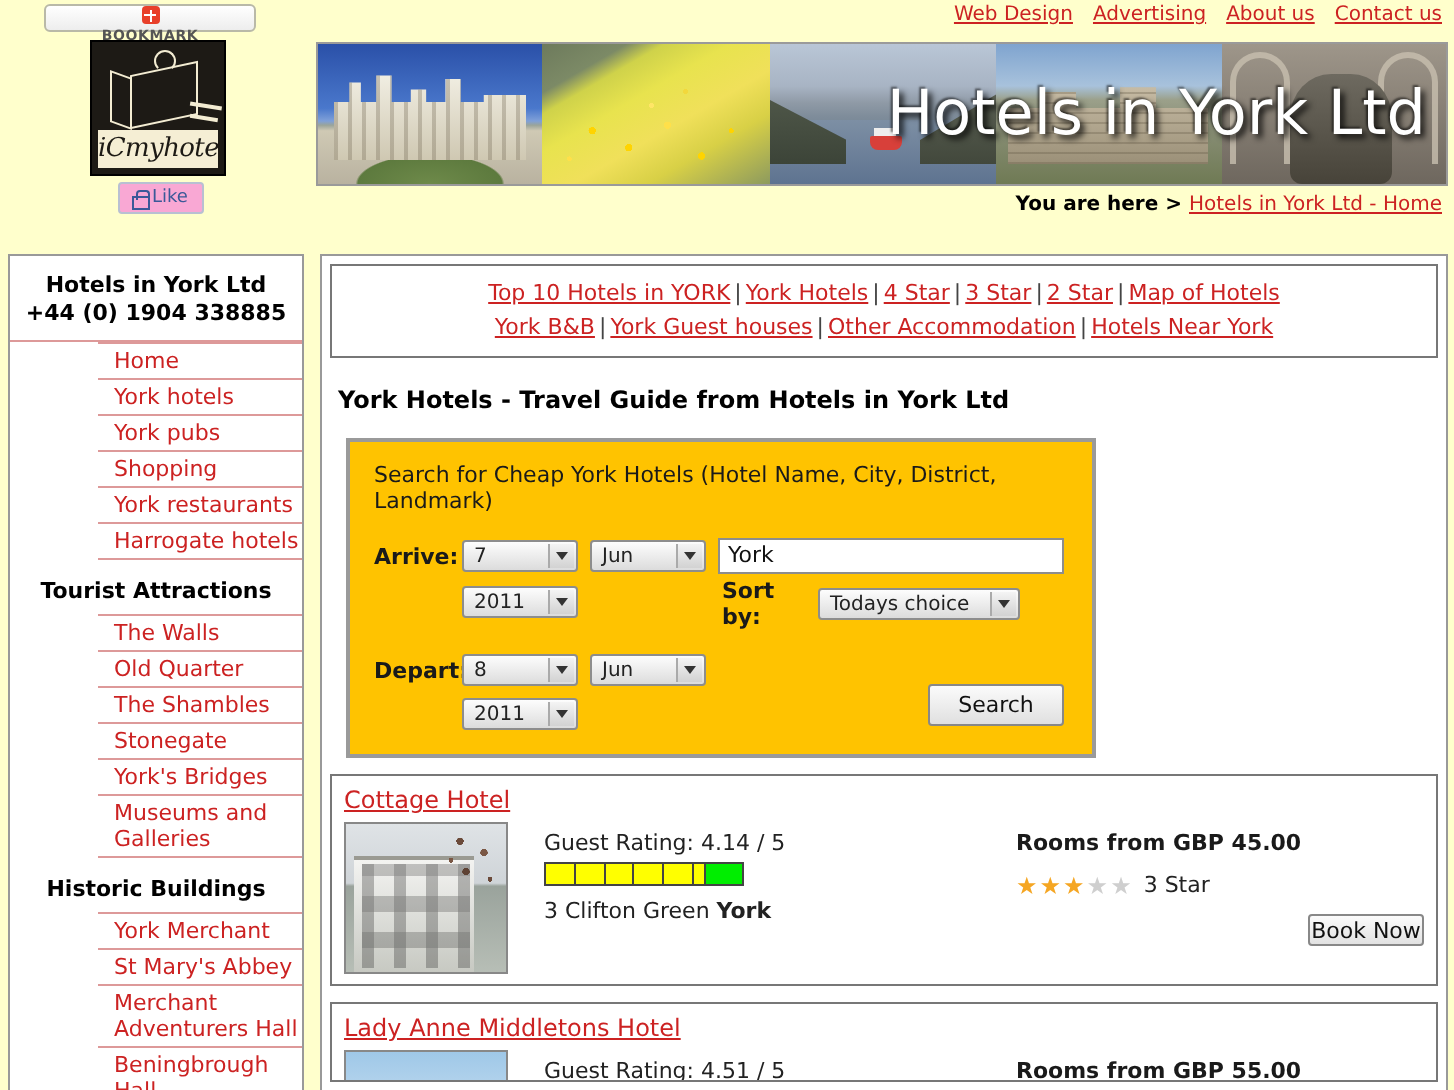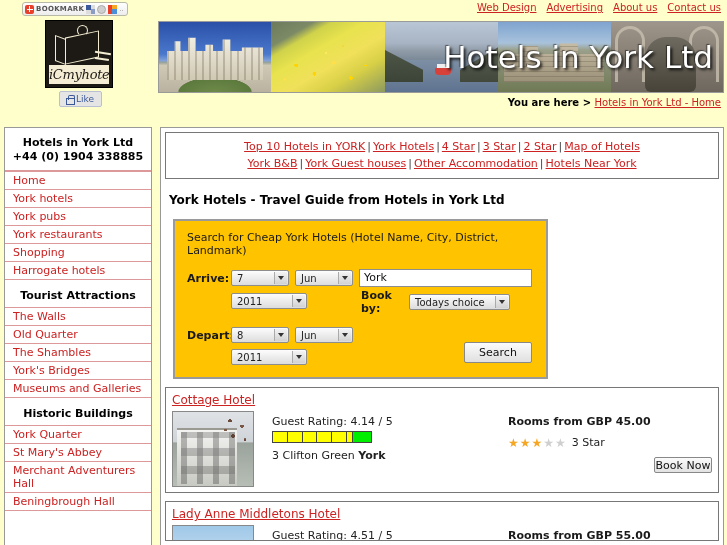--- a/index.html
+++ b/index.html
@@ -23,20 +23,21 @@
     position: absolute;
     left: 22px; top: 2px;
     width: 106px; height: 14px;
     background: linear-gradient(#ffffff,#ededed);
     border: 1px solid #b9b9a8;
     border-radius: 3px;
     display: flex;
     align-items: center;
     padding: 0 2px;
     gap: 2px;
+    flex-direction: column;
   }
   .bm-plus {
     width: 9px; height: 9px;
     background: #e8402a;
     border-radius: 2px;
     position: relative;
     flex: 0 0 auto;
   }
   .bm-plus::before, .bm-plus::after {
     content: "";
@@ -138,21 +139,21 @@
     font-family: "DejaVu Serif", "Liberation Serif", serif;
     font-size: 13px;
     font-style: italic;
     line-height: 19px;
     text-align: center;
     letter-spacing: -0.3px;
   }
   .like-btn {
     margin: 3px auto 0;
     width: 43px; height: 16px;
-    background: #e5e5e5;
+    background: #f9a8d4;
     border: 1px solid #b9c0d2;
     border-radius: 2px;
     display: flex; align-items: center; justify-content: center;
     gap: 2px;
     font-size: 9px;
     color: #3b5998;
   }
   .thumb {
     display: inline-block;
     width: 8px; height: 8px;
@@ -330,20 +331,21 @@
     text-align: center;
     font-weight: bold;
     font-size: 11px;
     padding: 9px 0 5px;
     color: #000;
   }
   .side-list { padding: 0; margin: 0; list-style: none; }
   .side-list li {
     border-top: 1px solid #d99;
     padding: 2px 0 2px 8px;
+    margin-left: 44px;
   }
   .side-list li:last-child { border-bottom: 1px solid #d99; }
   .side-list a {
     color: #cc2222;
     text-decoration: none;
     font-size: 11px;
   }
   .side-sep { height: 1px; background: #d99; margin-top: 6px; }
 
   
@@ -421,21 +423,21 @@
     display: flex; align-items: center; justify-content: center;
   }
   .caret {
     width: 0; height: 0;
     border-left: 3.5px solid transparent;
     border-right: 3.5px solid transparent;
     border-top: 4px solid #333;
   }
   .sel-day   { width: 58px; }
   .sel-mon   { width: 58px; }
-  .sel-year  { width: 76px; }
+  .sel-year  { width: 58px; }
   .textbox {
     height: 18px;
     width: 173px;
     background: #fff;
     border: 1px solid #8d8d8d;
     font-size: 11px;
     color: #111;
     padding-left: 4px;
     line-height: 16px;
     display: flex;
@@ -646,37 +648,38 @@
 
 <div id="sidebar">
   <div class="side-title">Hotels in York Ltd</div>
   <div class="side-title" style="padding-top:0">+44 (0) 1904 338885</div>
   <div class="side-sep"></div>
 
   <ul class="side-list">
     <li><a href="#">Home</a></li>
     <li><a href="#">York hotels</a></li>
     <li><a href="#">York pubs</a></li>
+    <li><a href="#">Shopping</a></li>
     <li><a href="#">York restaurants</a></li>
-    <li><a href="#">Shopping</a></li>
     <li><a href="#">Harrogate hotels</a></li>
   </ul>
 
   <div class="side-head">Tourist Attractions</div>
   <ul class="side-list">
     <li><a href="#">The Walls</a></li>
     <li><a href="#">Old Quarter</a></li>
     <li><a href="#">The Shambles</a></li>
+    <li><a href="#">Stonegate</a></li>
     <li><a href="#">York's Bridges</a></li>
     <li><a href="#">Museums and Galleries</a></li>
   </ul>
 
   <div class="side-head">Historic Buildings</div>
   <ul class="side-list">
-    <li><a href="#">York Quarter</a></li>
+    <li><a href="#">York Merchant</a></li>
     <li><a href="#">St Mary's Abbey</a></li>
     <li><a href="#">Merchant Adventurers Hall</a></li>
     <li><a href="#">Beningbrough Hall</a></li>
   </ul>
 
 </div>
 
 <div id="main">
 
   <div id="quick-links">
@@ -714,21 +717,21 @@
       <span class="flabel"></span>
       <div class="sel sel-year">
         <span>2011</span>
         <span class="arrowbox">
             <span class="caret"></span>
           </span>
       </div>
     </div>
 
     <div class="sortrow">
-      <span class="flabel">Book by:</span>
+      <span class="flabel">Sort by:</span>
       <div class="sel sel-sort">
         <span>Todays choice</span>
         <span class="arrowbox">
             <span class="caret"></span>
           </span>
       </div>
     </div>
 
     <div class="frow" style="margin-top:18px">
       <span class="flabel">Depart:</span>

